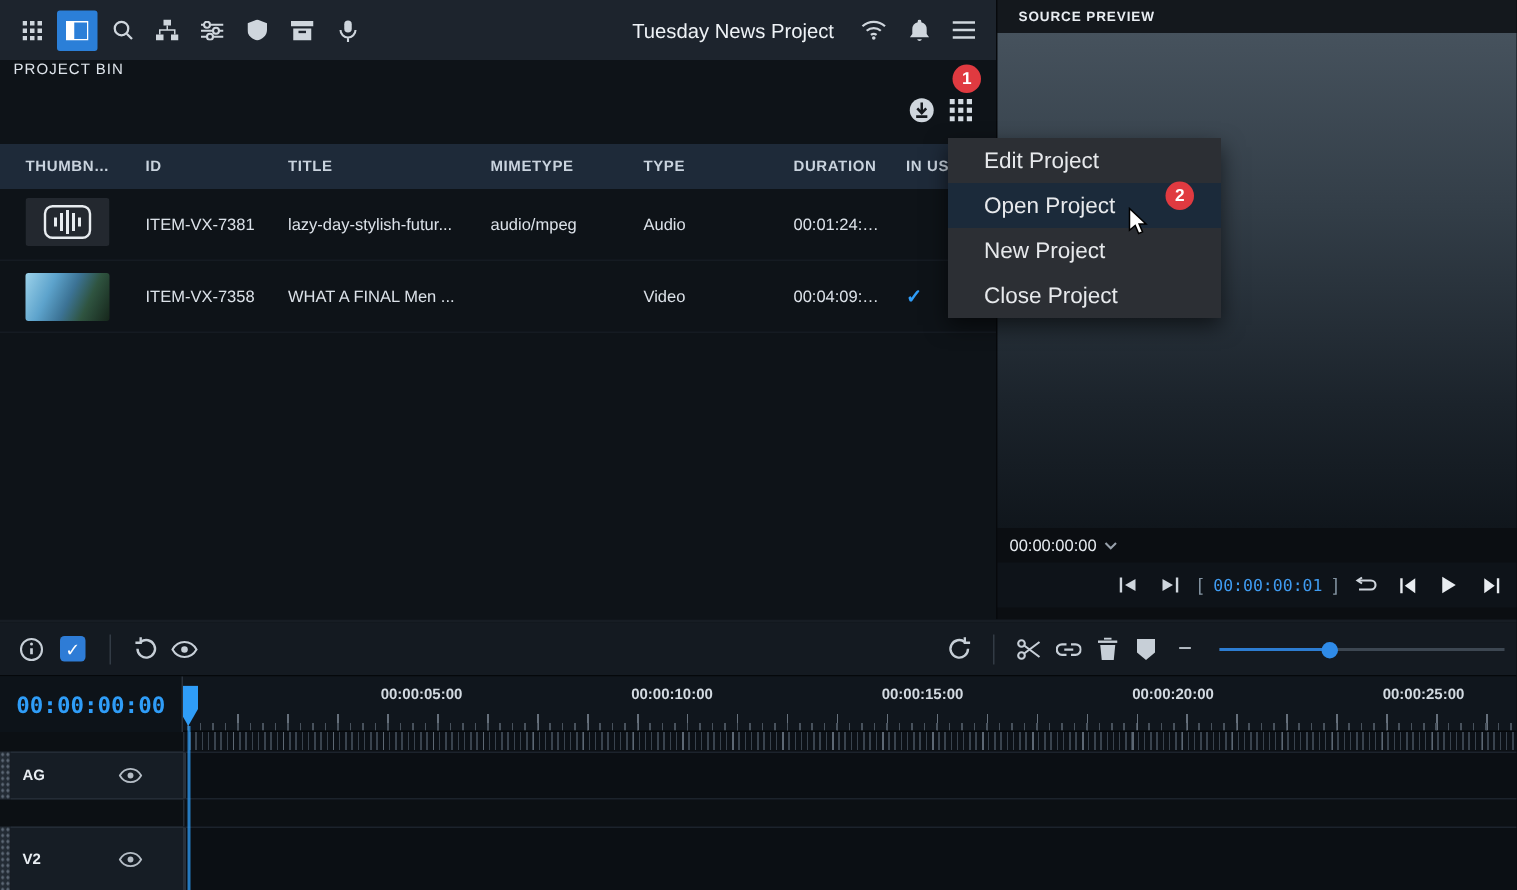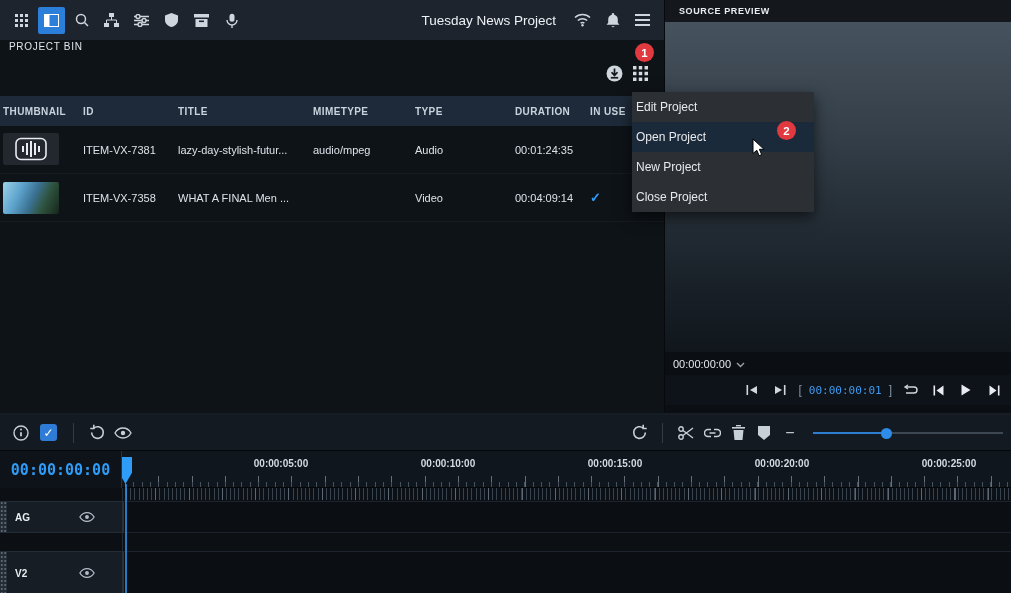--- a/index.html
+++ b/index.html
@@ -21,27 +21,27 @@
 .search-row{display:flex;align-items:center;margin:6px 4px 0 4px;height:30px}
 .search-box{position:relative;width:323px;height:26px;background:#252b33;border:1px solid #3a424c}
 .search-box input{width:100%;height:100%;background:transparent;border:0;outline:none;color:#c2cad2;font-size:11px;padding:0 28px 0 8px;font-family:"Liberation Sans",sans-serif}
 .search-box input::placeholder{color:#8b949e}
 .mag{position:absolute;right:5px;top:4px}
 .bin-actions{margin-left:auto;display:flex;align-items:center;gap:10px;padding-right:12px}
 
 .table{margin-top:8px}
 .thead{display:flex;height:30px;background:#1e2a39;align-items:center;font-size:10px;font-weight:bold;color:#c9d3de;letter-spacing:.4px}
 .trow{display:flex;height:48px;align-items:center;font-size:11px;color:#dce2e9;border-bottom:1px solid #151b22}
-.c{padding-left:3px;overflow:hidden;white-space:nowrap;text-overflow:ellipsis}
+.c{padding-left:17px;overflow:hidden;white-space:nowrap;text-overflow:ellipsis}
 .c1{width:80px}.c2{width:95px}.c3{width:135px}.c4{width:102px}.c5{width:100px}.c6{width:75px}.c7{flex:1}
 .vid-thumb{width:56px;height:32px;border-radius:2px;background:linear-gradient(115deg,#9cd2ea 0%,#5da3cc 30%,#3c7395 52%,#2f5440 72%,#16261b 100%)}
 .check{color:#2f9df8;font-weight:bold;font-size:13px}
 
 .ctx{position:absolute;left:632px;top:92px;width:182px;background:#2c2f34;z-index:50;box-shadow:0 5px 14px rgba(0,0,0,.6)}
-.ctx-item{height:30px;display:flex;align-items:center;padding-left:4px;font-size:12px;color:#e7e9ec}
+.ctx-item{height:30px;display:flex;align-items:center;padding-left:24px;font-size:15px;color:#e7e9ec}
 .ctx-item.active{background:#1b2a3a}
 .badge{position:absolute;width:19px;height:19px;border-radius:50%;background:#e03a40;color:#fff;font-size:11.5px;font-weight:bold;display:flex;align-items:center;justify-content:center;z-index:60}
 #badge1{left:635px;top:43px}
 #badge2{left:777px;top:121px}
 #cursor{position:absolute;left:752px;top:138px;z-index:70}
 
 .sp-header{height:22px;background:#14181d;font-size:9px;font-weight:bold;letter-spacing:.6px;color:#e9edf2;line-height:22px;padding-left:14px}
 .sp-video{height:330px;background:linear-gradient(180deg,#46525d 0%,#333e48 35%,#1b232b 75%,#10161c 100%)}
 .sp-tc{height:23px;display:flex;align-items:center;gap:5px;padding-left:8px;font-size:11px;color:#e4e9ee;background:#0b0e12}
 .sp-transport{height:30px;background:#0e1319;display:flex;align-items:center;justify-content:flex-end;padding-right:4px;gap:2px}

